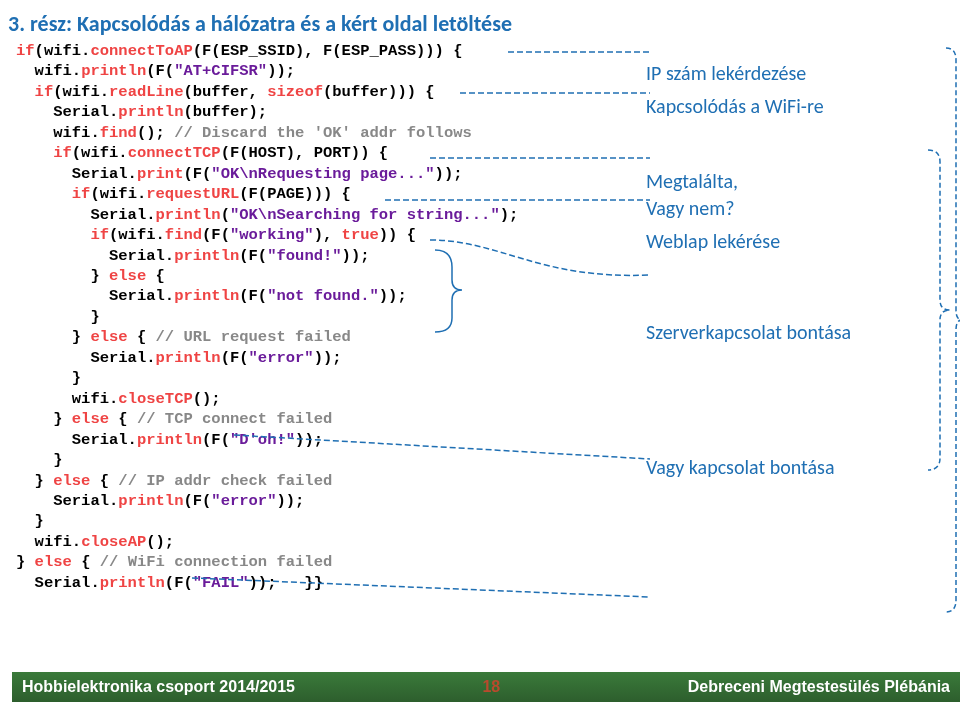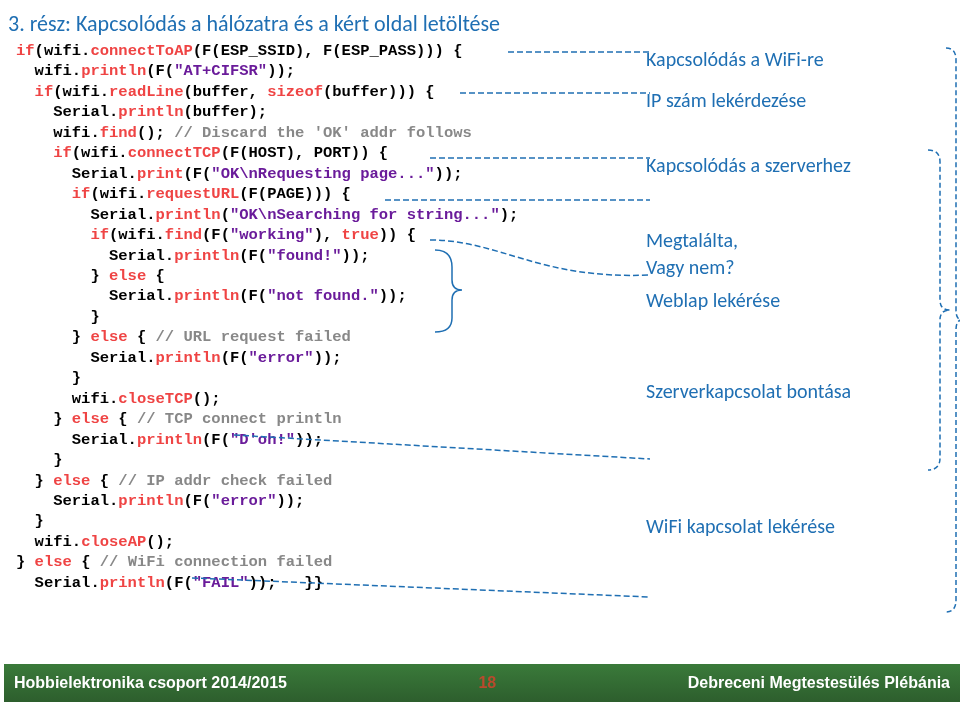--- a/index.html
+++ b/index.html
@@ -8,21 +8,21 @@
     height: 702px;
     font-family: "Segoe UI", Calibri, Arial, sans-serif;
     background: #fff;
     position: relative;
     overflow: hidden;
   }
   .title {
     color: #1f6fb3;
     font-size: 22px;
     padding: 10px 8px 4px 8px;
-    font-weight: 400;
+    font-weight: 700;
   }
   .content {
     display: flex;
     padding: 0 8px 0 16px;
     gap: 20px;
   }
   .code-col {
     flex: 0 0 610px;
   }
   .anno-col {
@@ -44,23 +44,23 @@
   .anno {
     color: #1f6fb3;
     font-size: 20px;
     line-height: 1.35;
     font-weight: 400;
   }
   .anno-block { margin-bottom: 6px; }
   .footer {
     position: absolute;
     bottom: 0;
-    left: 4px;
+    left: 12px;
     right: 0;
-    height: 38px;
+    height: 30px;
     background: linear-gradient(to bottom, #3a7a3a, #2d5e2d);
     display: flex;
     align-items: center;
     justify-content: space-between;
     color: #fff;
     font-family: "Comic Sans MS", cursive, sans-serif;
     font-size: 16px;
     font-weight: bold;
     padding: 0 10px;
   }
@@ -85,42 +85,41 @@
 <span class="c-default">        Serial.</span><span class="c-red">println</span><span class="c-default">(</span><span class="c-purple">"OK\nSearching for string..."</span><span class="c-default">);</span>
 <span class="c-green">        if</span><span class="c-default">(wifi.</span><span class="c-red">find</span><span class="c-default">(F(</span><span class="c-purple">"working"</span><span class="c-default">), </span><span class="c-green">true</span><span class="c-default">)) {</span>
 <span class="c-default">          Serial.</span><span class="c-red">println</span><span class="c-default">(F(</span><span class="c-purple">"found!"</span><span class="c-default">));</span>
 <span class="c-default">        } </span><span class="c-green">else</span><span class="c-default"> {</span>
 <span class="c-default">          Serial.</span><span class="c-red">println</span><span class="c-default">(F(</span><span class="c-purple">"not found."</span><span class="c-default">));</span>
 <span class="c-default">        }</span>
 <span class="c-default">      } </span><span class="c-green">else</span><span class="c-default"> { </span><span class="c-gray">// URL request failed</span>
 <span class="c-default">        Serial.</span><span class="c-red">println</span><span class="c-default">(F(</span><span class="c-purple">"error"</span><span class="c-default">));</span>
 <span class="c-default">      }</span>
 <span class="c-default">      wifi.</span><span class="c-red">closeTCP</span><span class="c-default">();</span>
-<span class="c-default">    } </span><span class="c-green">else</span><span class="c-default"> { </span><span class="c-gray">// TCP connect println</span>
+<span class="c-default">    } </span><span class="c-green">else</span><span class="c-default"> { </span><span class="c-gray">// TCP connect failed</span>
 <span class="c-default">      Serial.</span><span class="c-red">println</span><span class="c-default">(F(</span><span class="c-purple">"D'oh!"</span><span class="c-default">));</span>
 <span class="c-default">    }</span>
 <span class="c-default">  } </span><span class="c-green">else</span><span class="c-default"> { </span><span class="c-gray">// IP addr check failed</span>
 <span class="c-default">    Serial.</span><span class="c-red">println</span><span class="c-default">(F(</span><span class="c-purple">"error"</span><span class="c-default">));</span>
 <span class="c-default">  }</span>
 <span class="c-default">  wifi.</span><span class="c-red">closeAP</span><span class="c-default">();</span>
 <span class="c-default">} </span><span class="c-green">else</span><span class="c-default"> { </span><span class="c-gray">// WiFi connection failed</span>
 <span class="c-default">  Serial.</span><span class="c-red">println</span><span class="c-default">(F(</span><span class="c-purple">"FAIL"</span><span class="c-default">));   }}</span></pre>
   </div>
 
   <div class="anno-col anno">
+    <div class="anno-block" style="margin-top:14px">IP szám lekérdezése</div>
     <div class="anno-block">Kapcsolódás a WiFi-re</div>
-    <div class="anno-block" style="margin-top:14px">IP szám lekérdezése</div>
-    <div class="anno-block" style="margin-top:38px">Kapcsolódás a szerverhez</div>
     <div class="anno-block" style="margin-top:48px">
       <div>Megtalálta,</div>
       <div>Vagy nem?</div>
     </div>
     <div class="anno-block" style="margin-top:4px">Weblap lekérése</div>
     <div class="anno-block" style="margin-top:64px">Szerverkapcsolat bontása</div>
-    <div class="anno-block" style="margin-top:108px">WiFi kapcsolat lekérése</div>
+    <div class="anno-block" style="margin-top:108px">Vagy kapcsolat bontása</div>
   </div>
 </div>
 
 <svg class="line-svg" style="left:0;top:0;width:960px;height:702px">
   <line x1="508" y1="52" x2="650" y2="52" stroke="#1f6fb3" stroke-width="1.5" stroke-dasharray="6 3"></line>
   <line x1="460" y1="93" x2="650" y2="93" stroke="#1f6fb3" stroke-width="1.5" stroke-dasharray="6 3"></line>
   <line x1="430" y1="158" x2="650" y2="158" stroke="#1f6fb3" stroke-width="1.5" stroke-dasharray="6 3"></line>
   <line x1="385" y1="200" x2="650" y2="200" stroke="#1f6fb3" stroke-width="1.5" stroke-dasharray="6 3"></line>
   <path d="M 430 240 C 500 240 540 280 650 275" stroke="#1f6fb3" stroke-width="1.5" fill="none" stroke-dasharray="6 3"></path>
   <line x1="234" y1="435" x2="650" y2="459" stroke="#1f6fb3" stroke-width="1.5" stroke-dasharray="6 3"></line>

